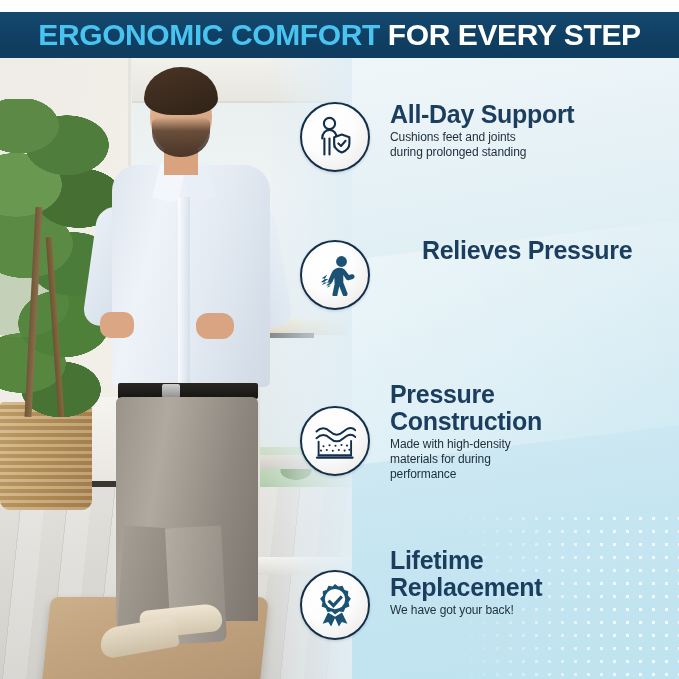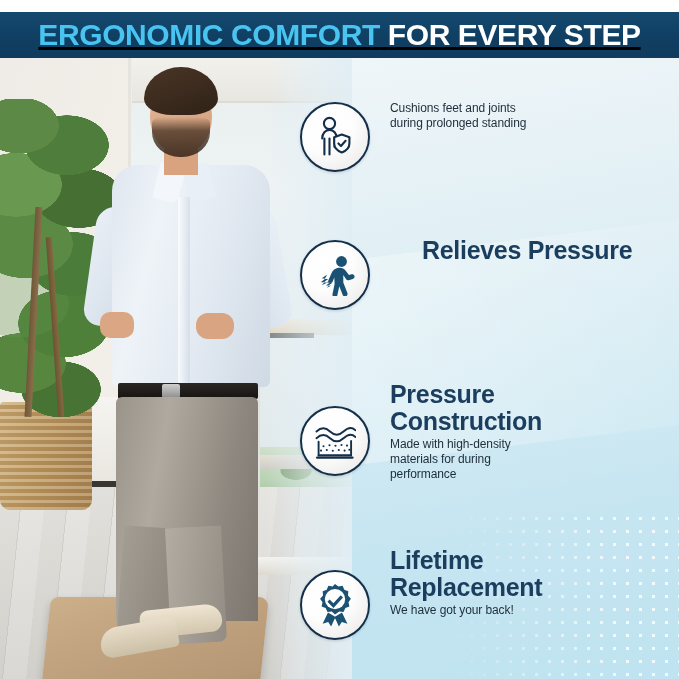--- a/index.html
+++ b/index.html
@@ -317,21 +317,20 @@
     position:absolute; left:0; top:0; width:679px; height:12px;
     background:#ffffff;
   }
   .header-bar {
     position:absolute; left:0; top:12px; width:679px; height:46px;
     background: linear-gradient(180deg,#16496f 0%, #0f3f63 55%, #103c5e 100%);
     display:flex;
     align-items:center;
     justify-content:center;
     overflow:hidden;
-    text-decoration:underline;
   }
   .header-title {
     font-size: 30px;
     font-weight: 700;
     letter-spacing: -0.4px;
     white-space: nowrap;
     line-height: 1;
   }
   .hl-1 { color:#49c3f0; }
   .hl-2 { color:#ffffff; }
@@ -465,20 +464,21 @@
         <svg width="40" height="42" viewBox="0 0 40 42" fill="none" stroke="#132f4a" stroke-width="2.1" stroke-linecap="round" stroke-linejoin="round">
           <circle cx="14.5" cy="7.5" r="5.6"></circle>
           <path d="M7.2 22.5c0-5.4 3.3-8.6 7.3-8.6s7.3 3.2 7.3 8.6"></path>
           <path d="M9.4 22.5V38.5M19.6 22.5V31"></path>
           <path d="M14.5 22.5v16"></path>
           <path d="M26.8 18.6l7.6 2.6v6.3c0 4.6-3.3 7.4-7.6 8.9-4.3-1.5-7.6-4.3-7.6-8.9v-6.3z" fill="#ffffff"></path>
           <path d="M23.4 27.4l2.6 2.6 4.6-5.2"></path>
         </svg>
       </div>
       <div class="f-text">
+        <p class="f-title">All-Day Support</p>
         <p class="f-desc">Cushions feet and joints
 during prolonged standing</p>
       </div>
     </div>
 
     <div class="feature f2">
       <div class="icon-circle">
         <svg width="42" height="42" viewBox="0 0 42 42" fill="#1b5274" stroke="none">
           <circle cx="27.5" cy="7.5" r="5.4"></circle>
           <path d="M24.2 13.8c-3.1.6-5.4 2.3-6.6 5.1l-3.1 7.1c-.5 1.2.1 2.5 1.3 2.9 1.2.4 2.5-.2 2.9-1.4l1.6-3.9.3 6.4-2.1 10.2c-.3 1.4.6 2.7 2 2.9 1.4.3 2.7-.6 2.9-2l1.9-8.9 3.3 8.6c.5 1.3 2 2 3.3 1.5 1.3-.5 2-2 1.5-3.3l-4.1-10.6v-7.3l2.8 4.1c.6.9 1.6 1.3 2.6 1l4.1-1.2c1.3-.4 2-1.7 1.7-3-.4-1.3-1.7-2-3-1.7l-2.6.8-3.4-4.6c-1.5-2-3.9-3-6.3-2.7z"></path>

